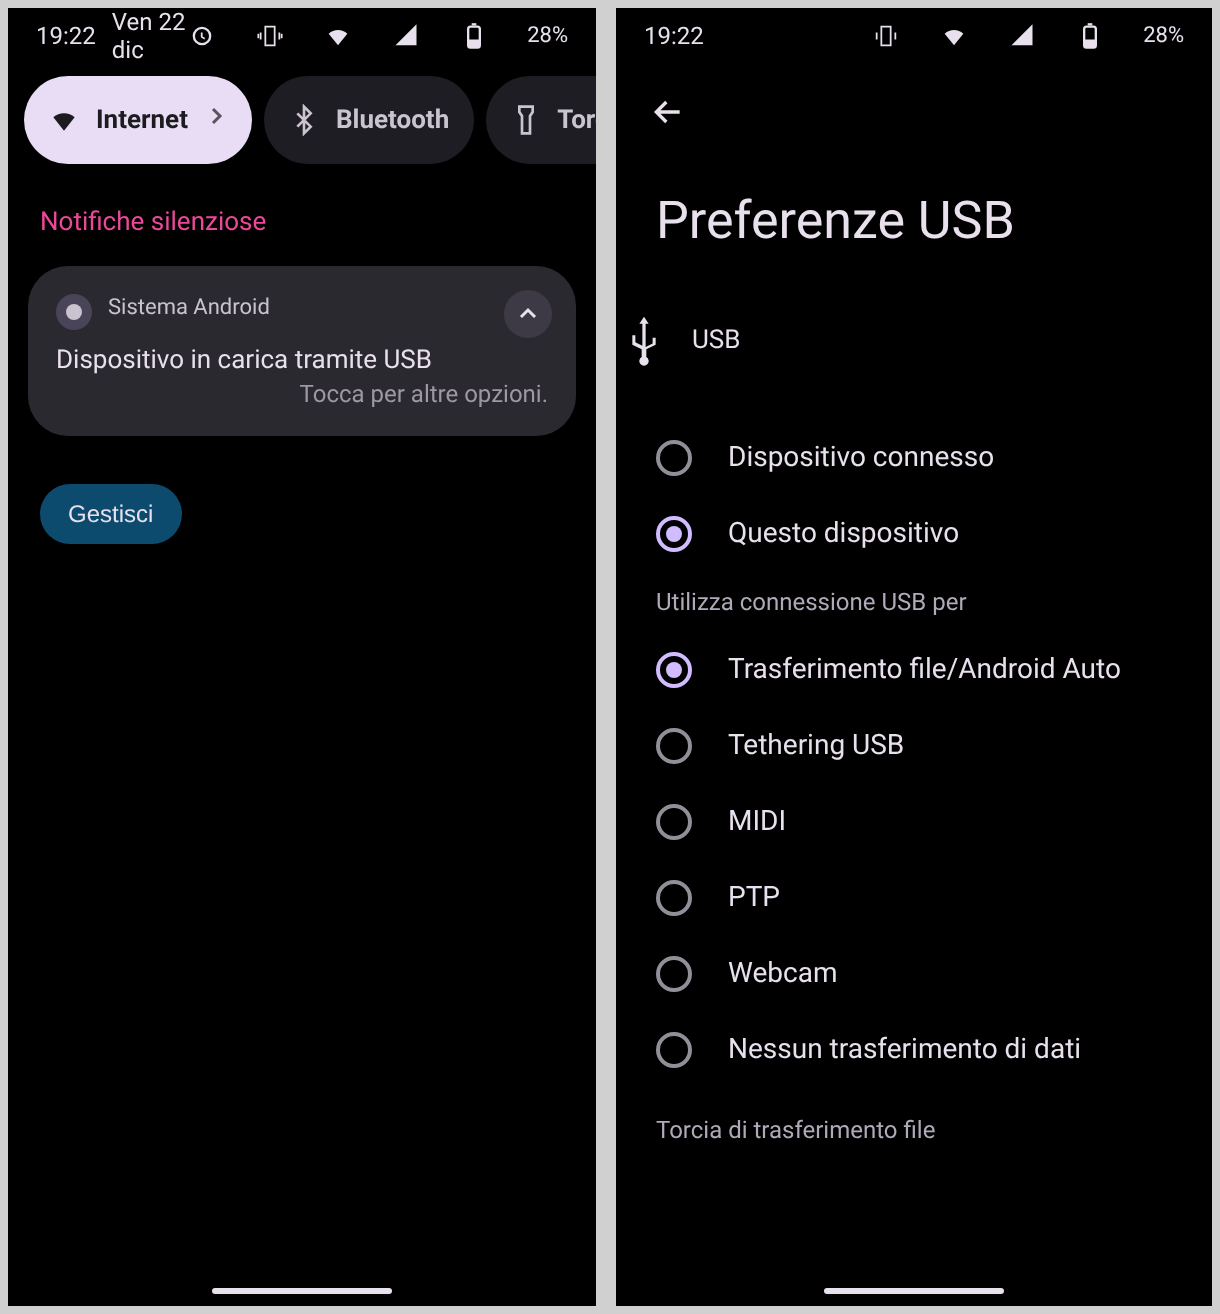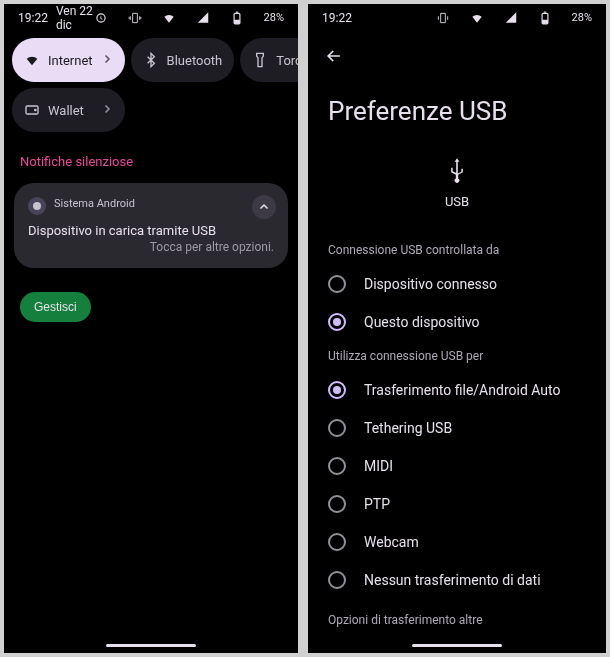--- a/index.html
+++ b/index.html
@@ -31,23 +31,24 @@
       font-size: 12px;
       height: 28px;
     }
     .status-left { display: flex; gap: 8px; align-items: center; }
     .status-right { display: flex; gap: 20px; align-items: flex-start; font-size: 11px; }
     .status-icon { width: 14px; height: 14px; display: inline-flex; align-items: center; justify-content: center; }
     
     
     .qs-grid {
       display: grid;
-      grid-template-columns: 1fr 1fr 1fr;
+      grid-template-columns: 1fr 1fr 1fr 1fr;
       gap: 6px;
       padding: 6px 8px;
+      font-weight: bold;
     }
     .qs-tile {
       border-radius: 22px;
       height: 44px;
       display: flex;
       align-items: center;
       padding: 0 12px;
       font-size: 13px;
       gap: 8px;
       position: relative;
@@ -97,21 +98,21 @@
       background: #3d3a45;
       display: flex;
       align-items: center;
       justify-content: center;
     }
     .notif-title { font-size: 13px; margin-top: 8px; color: #e8e0ec; }
     .notif-sub { font-size: 12px; color: #9e97a4; margin-top: 2px; text-align: right; }
     
     .manage-btn {
       margin: 18px 16px;
-      background: #15803d;
+      background: #0c4a6e;
       color: #e8e0ec;
       border: none;
       border-radius: 18px;
       padding: 8px 14px;
       font-size: 12px;
       display: inline-block;
     }
     
     .nav-bar {
       position: absolute;
@@ -133,21 +134,21 @@
     
     .page-title {
       padding: 16px 20px 30px;
       font-size: 26px;
       font-weight: 400;
       color: #e8e0ec;
     }
     
     .usb-hero {
       display: flex;
-      flex-direction: column;
+      flex-direction: row;
       align-items: center;
       gap: 10px;
       padding-bottom: 26px;
     }
     .usb-hero svg { width: 28px; height: 28px; }
     .usb-hero-label { font-size: 13px; color: #e8e0ec; }
     
     .section-label {
       padding: 8px 20px;
       font-size: 12px;
@@ -343,21 +344,20 @@
 
   <div class="page-title">Preferenze USB</div>
 
   <div class="usb-hero">
     <svg viewBox="0 0 24 24" fill="currentColor">
       <path d="M12 2l-2 3h1.3v9.5l-3-1.5V10H7v4l4 2v3.3a2 2 0 102 0V16l4-2v-3h-1.3v2.5l-3 1.5V5H14z"></path>
     </svg>
     <span class="usb-hero-label">USB</span>
   </div>
 
-  <div class="section-label">Connessione USB controllata da</div>
 
   <div class="radio-item">
     <span class="radio"></span>
     <span>Dispositivo connesso</span>
   </div>
   <div class="radio-item">
     <span class="radio checked"></span>
     <span>Questo dispositivo</span>
   </div>
 
@@ -381,16 +381,16 @@
   </div>
   <div class="radio-item">
     <span class="radio"></span>
     <span>Webcam</span>
   </div>
   <div class="radio-item">
     <span class="radio"></span>
     <span>Nessun trasferimento di dati</span>
   </div>
 
-  <div class="bottom-label">Opzioni di trasferimento altre</div>
+  <div class="bottom-label">Torcia di trasferimento file</div>
 
   <div class="nav-bar"></div>
 </div>
 
 </body></html>

